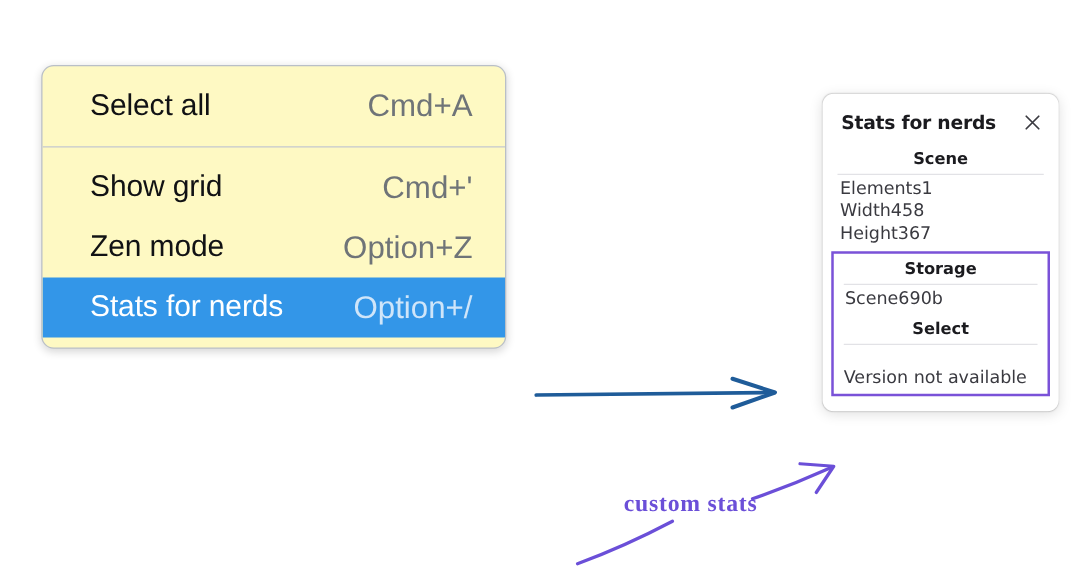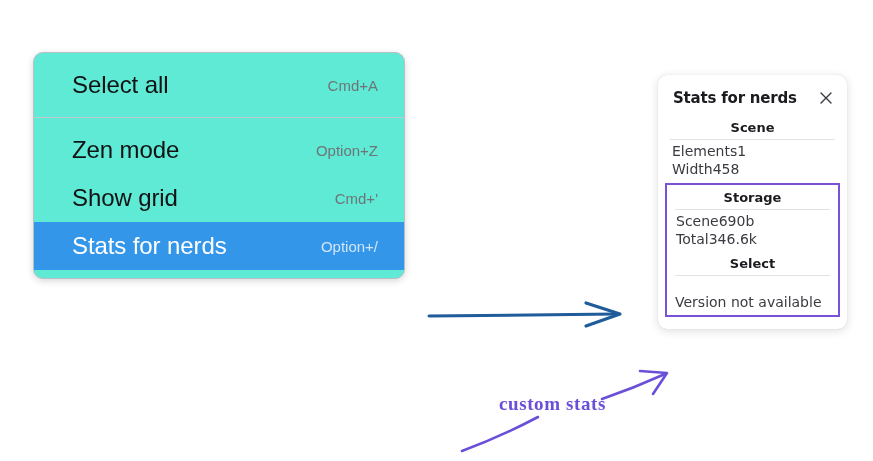--- a/index.html
+++ b/index.html
@@ -15,21 +15,21 @@
     font-family: "Liberation Sans", sans-serif;
     -webkit-font-smoothing: antialiased;
   }
 
   
   .context-menu {
     position: absolute;
     left: 33px;
     top: 52px;
     width: 372px;
-    background: #5eead4;
+    background: #fef9c3;
     border: 1px solid #b9bfc7;
     border-radius: 10px;
     box-shadow: 0 2px 7px rgba(0,0,0,0.16);
     overflow: hidden;
     box-sizing: border-box;
   }
   .menu-group {
     padding: 8px 0;
   }
   .menu-group + .menu-group {
@@ -44,21 +44,21 @@
     box-sizing: border-box;
     cursor: default;
   }
   .menu-item .label {
     font-size: 24px;
     color: #111214;
     letter-spacing: -0.1px;
     white-space: nowrap;
   }
   .menu-item .shortcut {
-    font-size: 15px;
+    font-size: 25px;
     color: #6f7478;
     white-space: nowrap;
   }
   .menu-item.selected {
     background: #3396e8;
   }
   .menu-item.selected .label {
     color: #ffffff;
   }
   .menu-item.selected .shortcut {
@@ -169,26 +169,26 @@
 
   <div class="menu-group">
     <div class="menu-item">
       <span class="label">Select all</span>
       <span class="shortcut">Cmd+A</span>
     </div>
   </div>
 
   <div class="menu-group">
     <div class="menu-item">
+      <span class="label">Show grid</span>
+      <span class="shortcut">Cmd+'</span>
+    </div>
+    <div class="menu-item">
       <span class="label">Zen mode</span>
       <span class="shortcut">Option+Z</span>
-    </div>
-    <div class="menu-item">
-      <span class="label">Show grid</span>
-      <span class="shortcut">Cmd+'</span>
     </div>
     <div class="menu-item selected">
       <span class="label">Stats for nerds</span>
       <span class="shortcut">Option+/</span>
     </div>
   </div>
 
 </div>
 
 <div class="stats-panel">
@@ -206,33 +206,33 @@
   <div class="section-rule"></div>
 
   <div class="stat-row">
     <span class="k">Elements</span>
     <span class="v">1</span>
   </div>
   <div class="stat-row">
     <span class="k">Width</span>
     <span class="v">458</span>
   </div>
+  <div class="stat-row">
+    <span class="k">Height</span>
+    <span class="v">367</span>
+  </div>
 
   <div class="highlight-box">
 
     <div class="section-title">Storage</div>
     <div class="section-rule"></div>
 
     <div class="stat-row">
       <span class="k">Scene</span>
       <span class="v">690b</span>
-    </div>
-    <div class="stat-row">
-      <span class="k">Total</span>
-      <span class="v">346.6k</span>
     </div>
 
     <div class="spacer-sm"></div>
 
     <div class="section-title">Select</div>
     <div class="section-rule"></div>
 
     <div class="note-row">Version not available</div>
 
   </div>

